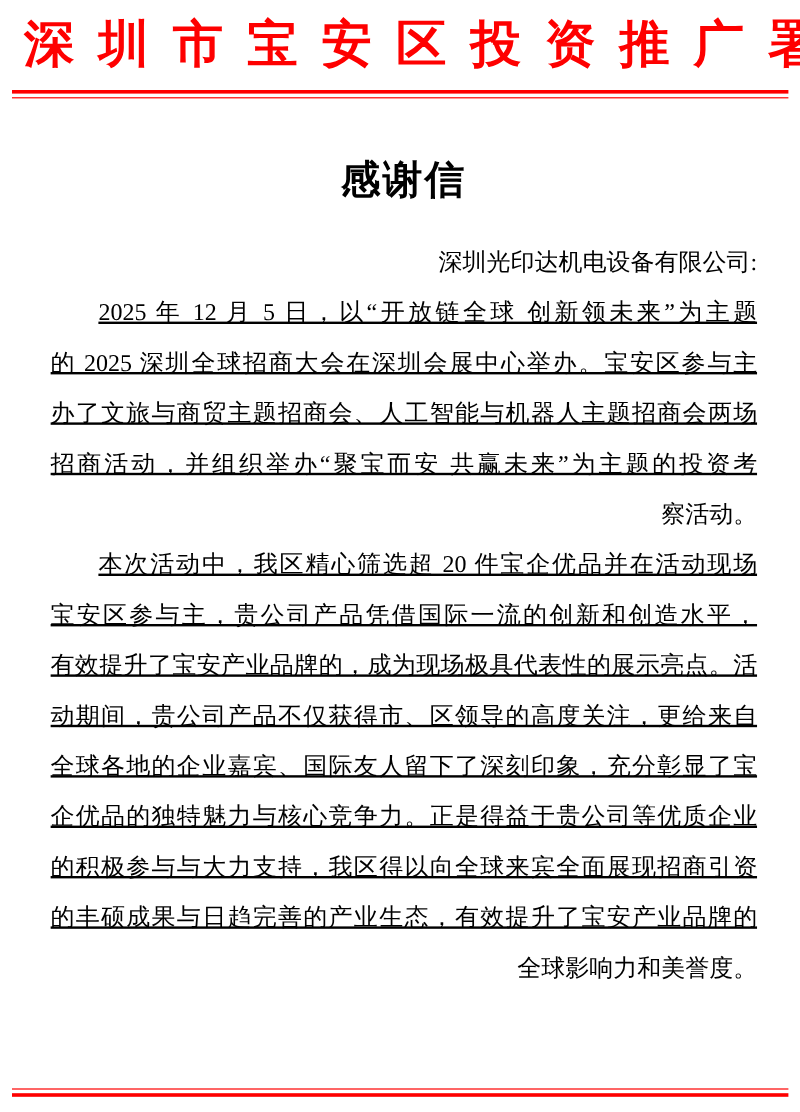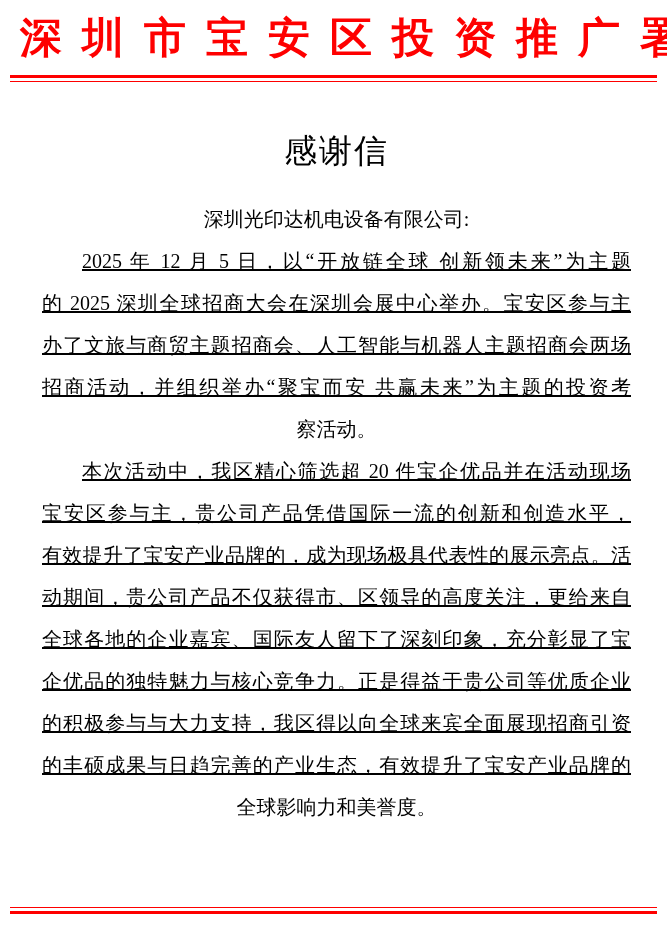--- a/index.html
+++ b/index.html
@@ -34,33 +34,33 @@
   }
   .rule-thick { height: 3px; }
   .rule-thin  { height: 1px; }
   .header-rules .rule-thick { margin-top: 13px; }
   .header-rules .rule-thin  { margin-top: 3px; }
   
   .letter-title {
     margin: 50px 36px 0 42px;
     text-align: center;
     font-size: 33px;
-    font-weight: normal;
+    font-weight: bold;
     line-height: 38px;
     letter-spacing: 2px;
   }
   .letter-body {
     margin: 28px 36px 0 42px;
     font-size: 20px;
   }
   .line {
     height: 42px;
     line-height: 42px;
     overflow: hidden;
-    text-align: center;
+    text-align: right;
   }
   .line.fill {
     text-align: justify;
     text-align-last: justify;
     text-decoration: underline;
   }
   .line.indent { text-indent: 2em; }
   
   .footer-rules {
     position: absolute;

